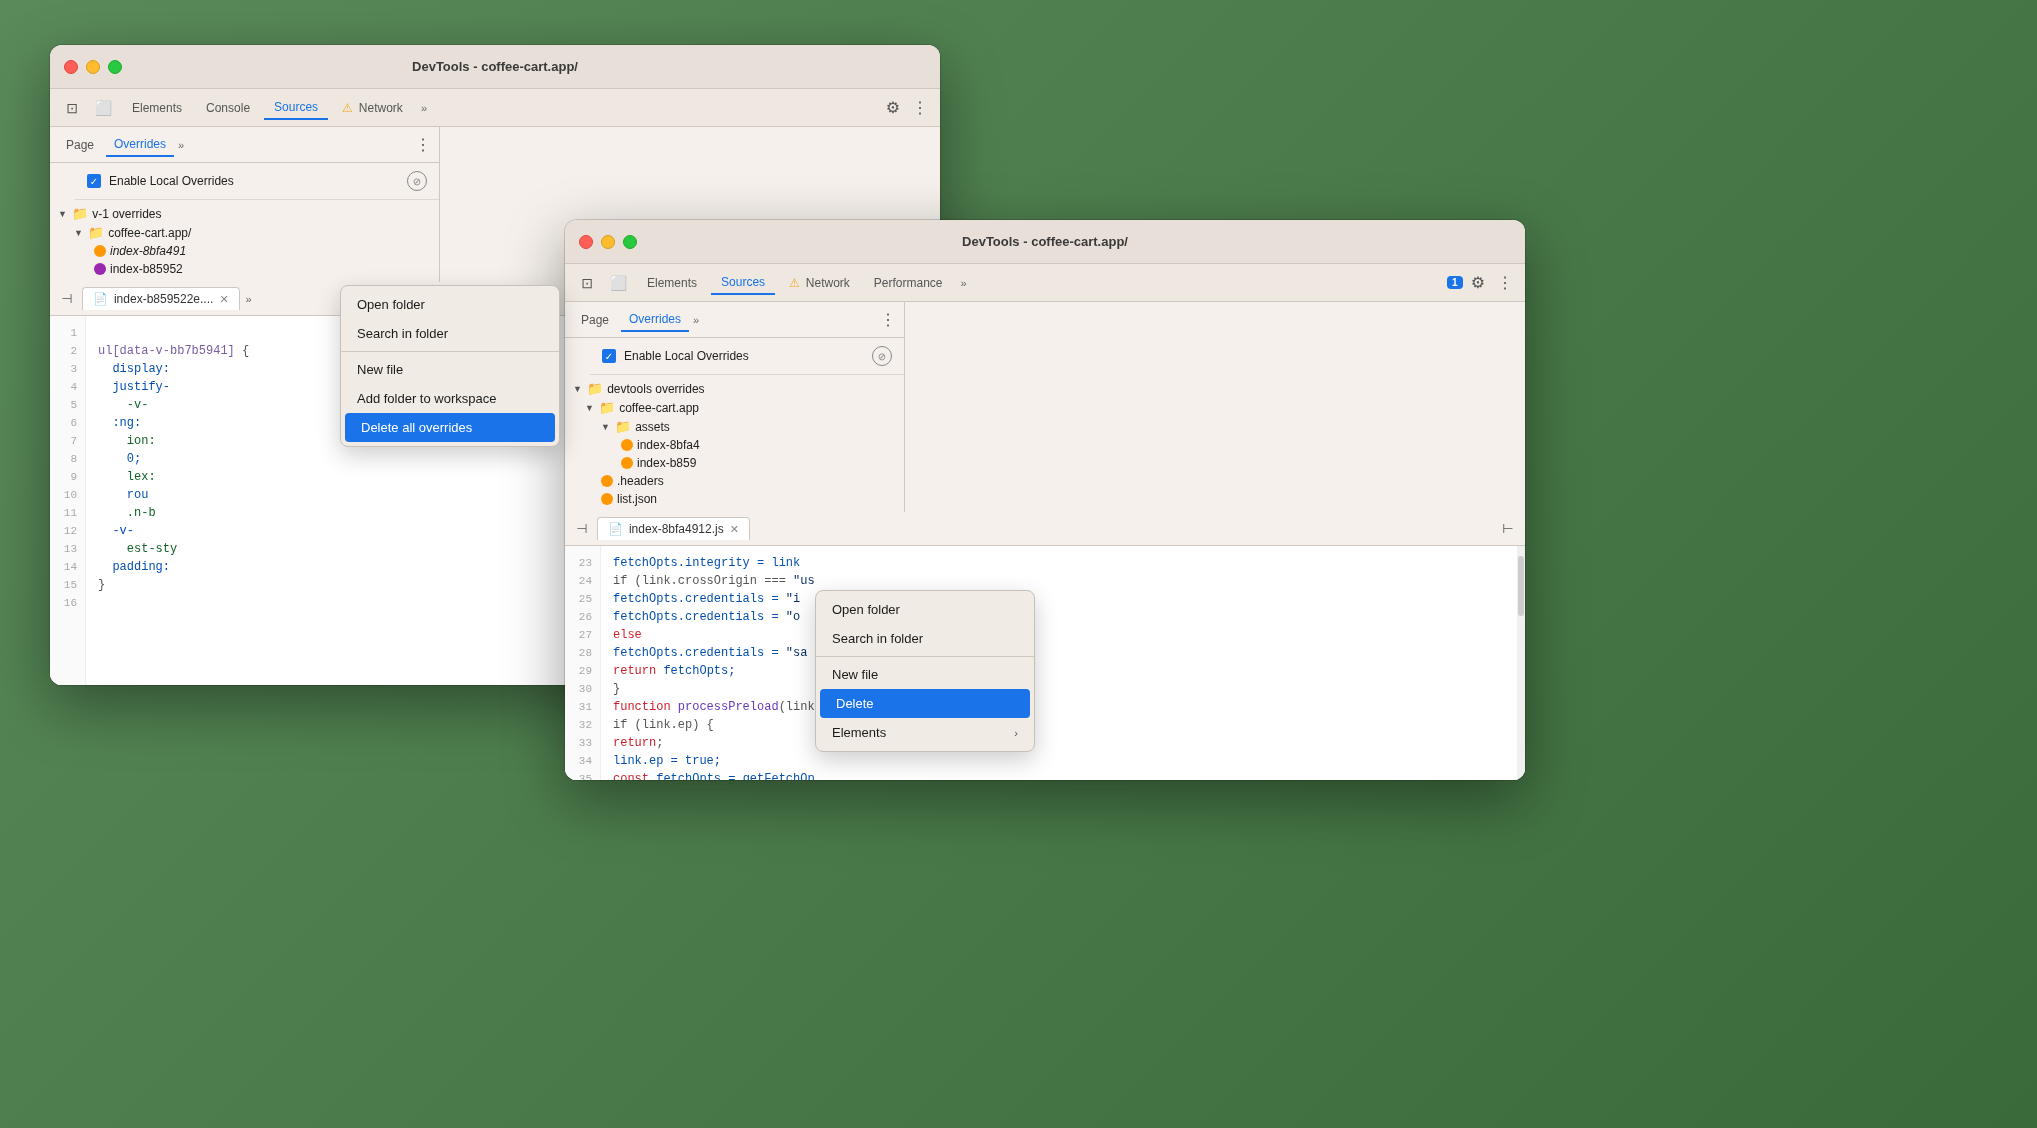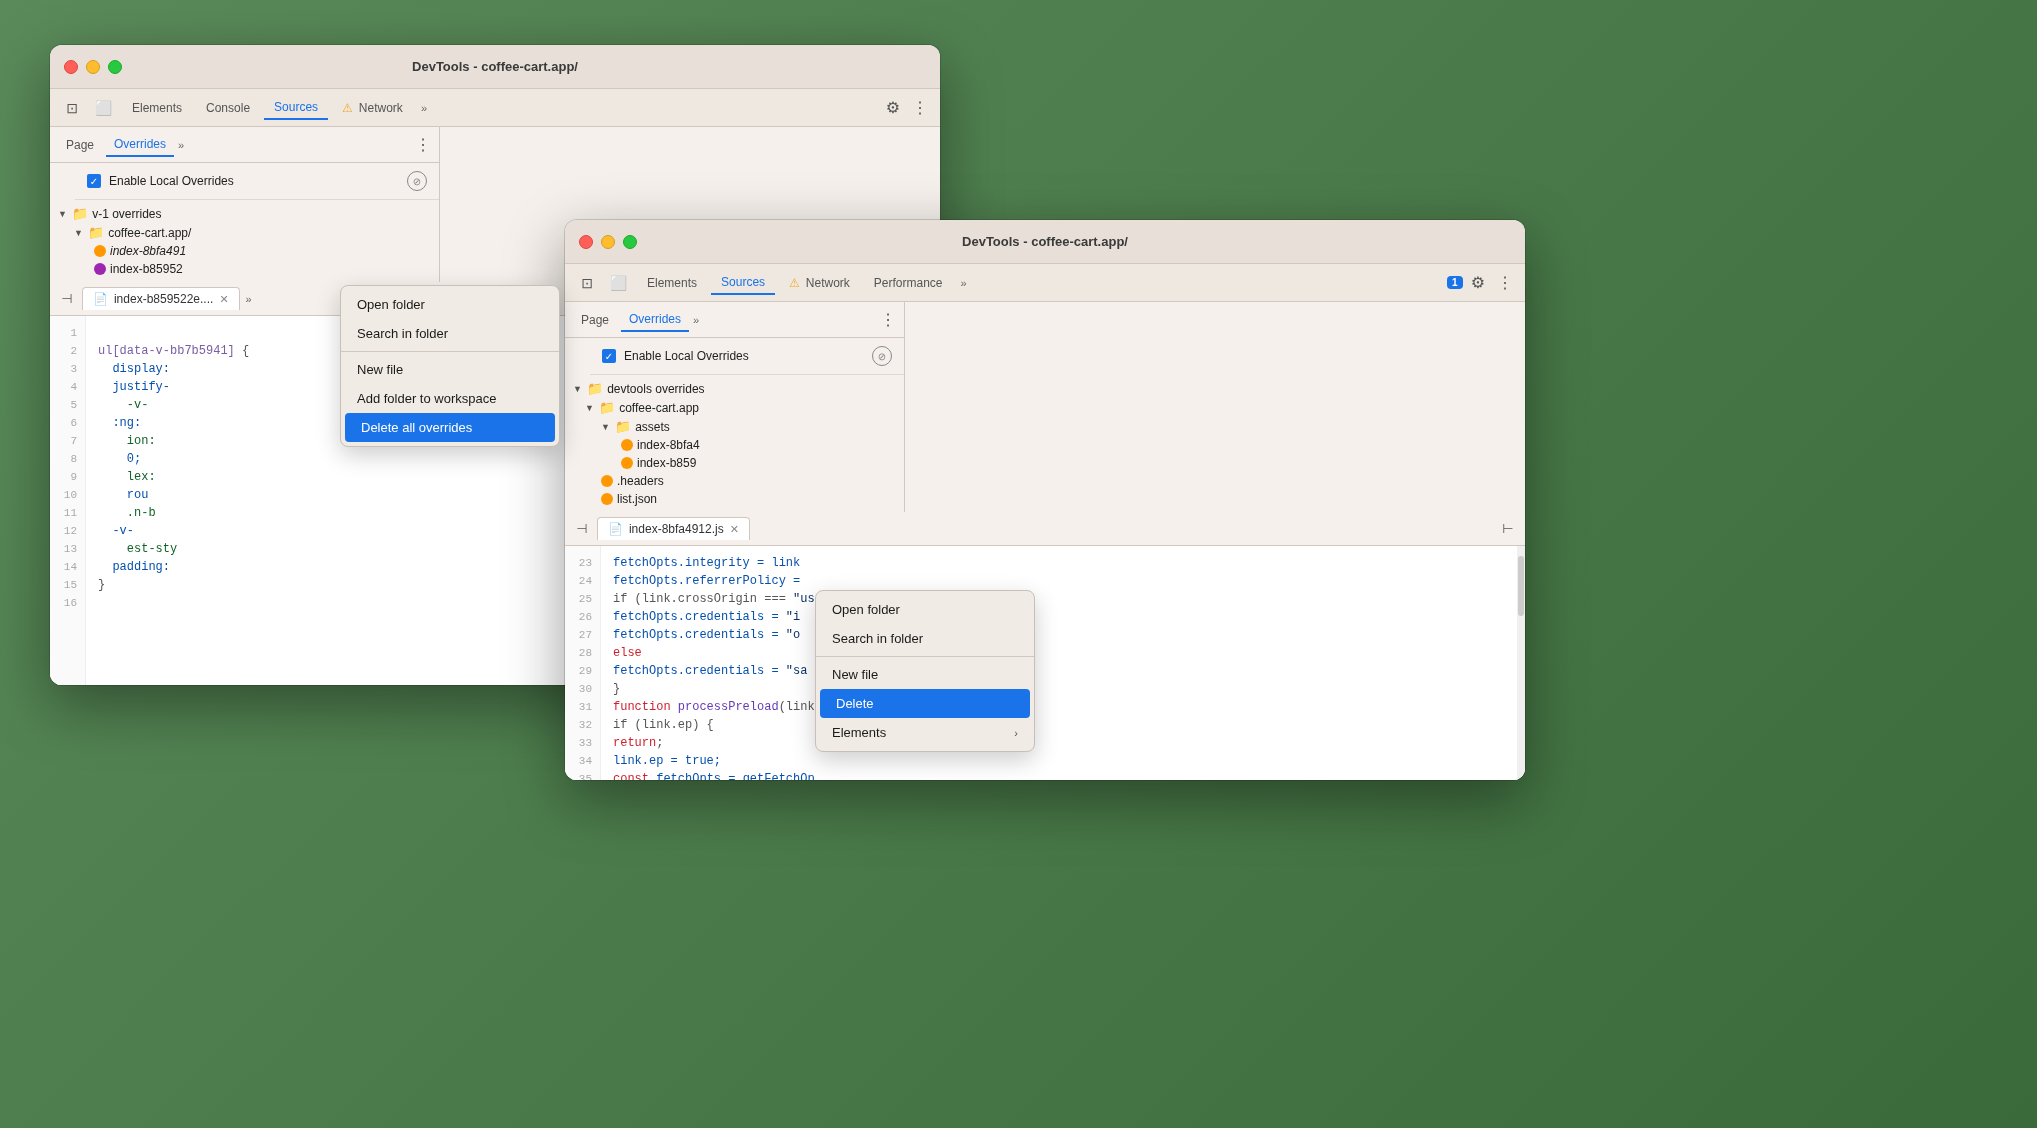--- a/index.html
+++ b/index.html
@@ -733,26 +733,26 @@
           <div class="line-num">32</div>
           <div class="line-num">33</div>
           <div class="line-num">34</div>
           <div class="line-num">35</div>
           <div class="line-num">36</div>
           <div class="line-num">37</div>
           <div class="line-num">38</div>
         </div>
         <div class="code-content">
           <div class="code-line"><span class="code-var">  fetchOpts.integrity = link</span></div>
-          <div class="code-line"><span class="code-var">    fetchOpts.referrerPolicy =</span></div>
           <div class="code-line"><span class="code-punct">  if (link.crossOrigin === </span><span class="code-string">"us</span></div>
           <div class="code-line"><span class="code-var">    fetchOpts.credentials = </span><span class="code-string">"i</span></div>
           <div class="code-line"><span class="code-var">    fetchOpts.credentials = </span><span class="code-string">"o</span></div>
           <div class="code-line"><span class="code-keyword">  else</span></div>
           <div class="code-line"><span class="code-var">    fetchOpts.credentials = </span><span class="code-string">"sa</span></div>
+          <div class="code-line"><span class="code-keyword">  return</span><span class="code-var"> fetchOpts;</span></div>
           <div class="code-line"><span class="code-punct">}</span></div>
           <div class="code-line"><span class="code-keyword">function</span><span class="code-fn"> processPreload</span><span class="code-punct">(link) {</span></div>
           <div class="code-line"><span class="code-punct">  if (link.ep) {</span></div>
           <div class="code-line"><span class="code-keyword">    return</span><span class="code-punct">;</span></div>
           <div class="code-line"><span class="code-var">  link.ep = true;</span></div>
           <div class="code-line"><span class="code-keyword">  const</span><span class="code-var"> fetchOpts = getFetchOp</span></div>
         </div>
         <div class="scrollbar-v">
           <div class="scrollbar-thumb"></div>
         </div>

